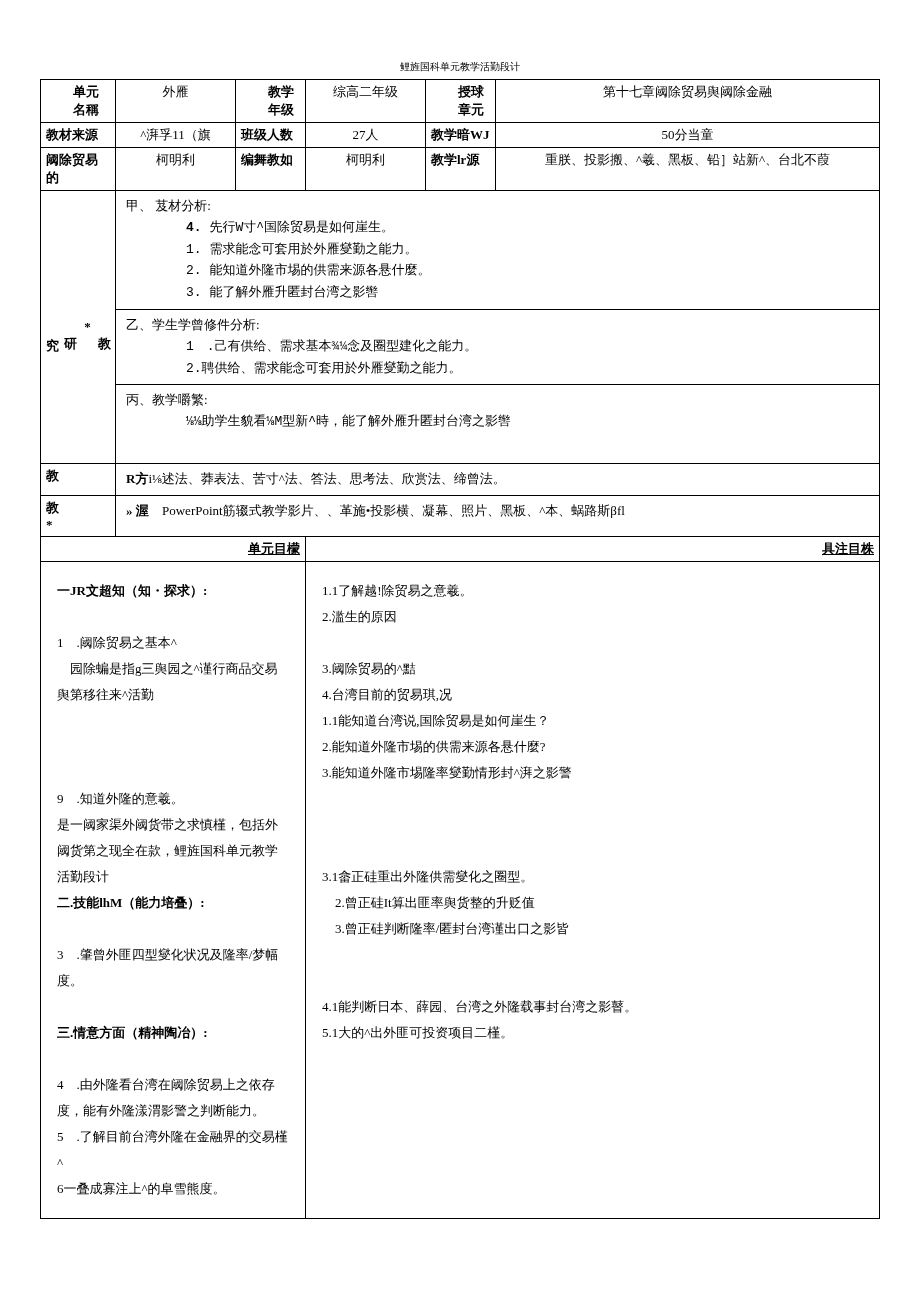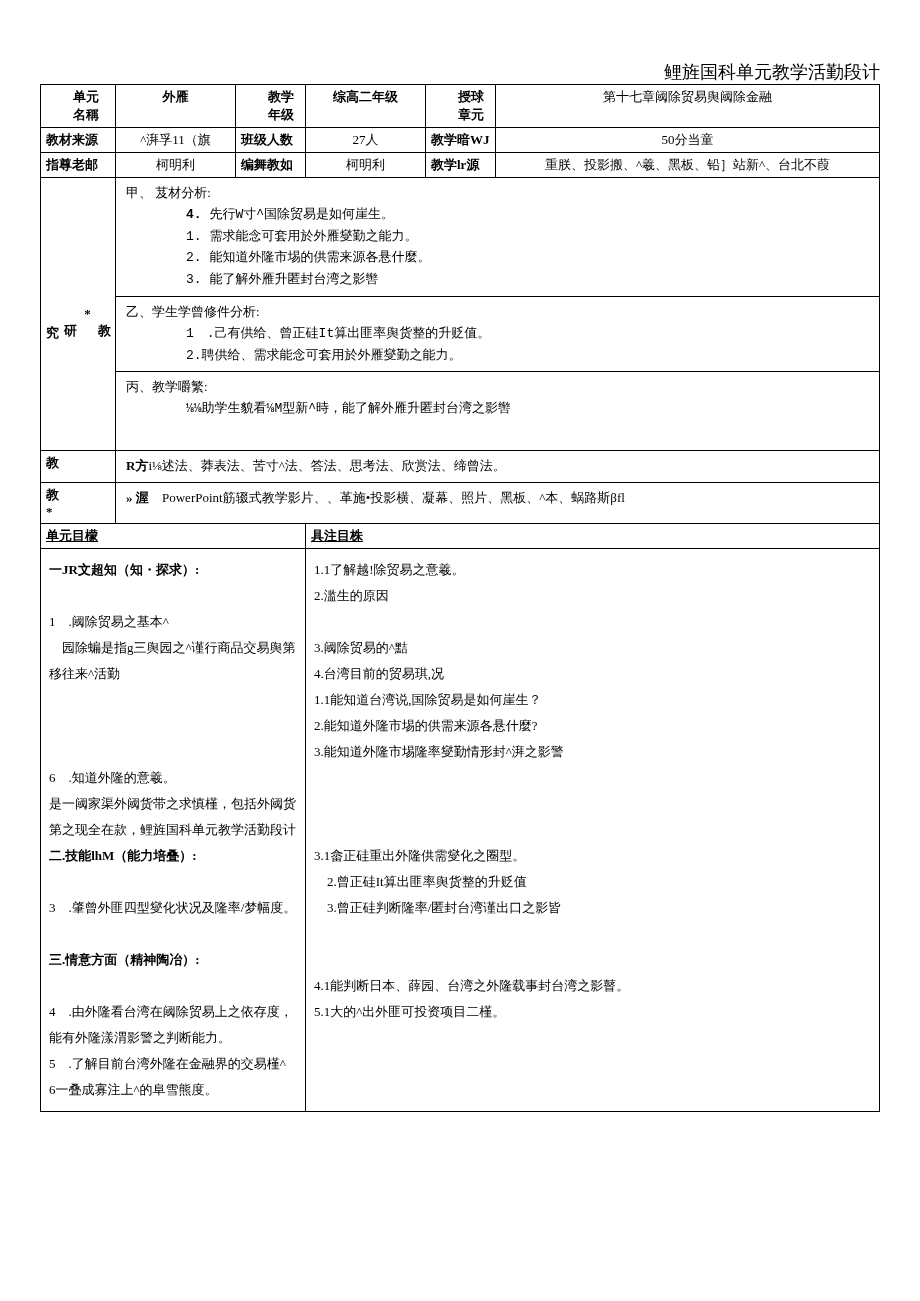--- a/index.html
+++ b/index.html
@@ -1,29 +1,29 @@
 <!DOCTYPE html>
 <html><head>
   <meta charset="utf-8">
   <style>
     * { margin: 0; padding: 0; box-sizing: border-box; }
     body { font-family: "Microsoft JhengHei", "SimSun", serif; background: #fff; padding: 60px 40px; font-size: 13px; }
-    .title { text-align: right; font-size: 18px; font-family: "KaiTi", serif; }
+    .title { text-align: center; font-size: 10px; font-family: "KaiTi", serif; margin-bottom: 5px; }
     table { border-collapse: collapse; width: 100%; }
     td { border: 1px solid #000; padding: 3px 5px; vertical-align: top; }
     .hdr { font-weight: bold; }
     .center { text-align: center; }
     .vert { writing-mode: vertical-rl; text-orientation: upright; text-align: center; vertical-align: middle; font-weight: bold; padding: 10px 2px; }
     .nb-bottom { border-bottom: none; }
     .pad { padding: 5px 10px; line-height: 1.6; }
     .col-label { width: 70px; padding-left: 32px; }
-    .col-val { width: 120px; font-weight: bold; }
+    .col-val { width: 120px; }
     .indent { padding-left: 60px; font-family: Liberation Mono, monospace; }
-    .section-hdr { font-weight: bold; text-align: left; text-decoration: underline; }
-    .content-cell { line-height: 2; padding: 8px; }
+    .section-hdr { font-weight: bold; text-align: right; text-decoration: underline; }
+    .content-cell { line-height: 2; padding: 16px; }
     .b { font-weight: bold; }
   </style>
 </head>
 <body>
 
 <div class="title">鲤旌国科单元教学活勤段计</div>
 
 <table>
 
   <tbody>
@@ -39,21 +39,21 @@
   <tr>
     <td class="hdr">教材来源</td>
     <td class="center">^湃孚11（旗</td>
     <td class="hdr">班级人数</td>
     <td class="center">27人</td>
     <td class="hdr">教学暗WJ</td>
     <td class="center">50分当童</td>
   </tr>
 
   <tr>
-    <td class="hdr">指尊老邮</td>
+    <td class="hdr">阈除贸易的</td>
     <td class="center">柯明利</td>
     <td class="hdr">编舞教如</td>
     <td class="center">柯明利</td>
     <td class="hdr">教学lr源</td>
     <td class="center">重朕、投影搬、^羲、黑板、铅］站新^、台北不葭</td>
   </tr>
 
   <tr>
     <td class="vert nb-bottom" rowspan="3">教<br>*<br>研<br>究</td>
     <td colspan="5" class="pad">
@@ -62,21 +62,21 @@
       <span class="indent"><span class="b">4.</span> <span>先行W寸^国除贸易是如何崖生。</span></span><br>
       <span class="indent">1. <span>需求能念可套用於外雁燮勤之能力。</span></span><br>
       <span class="indent">2. <span>能知道外隆市埸的供需来源各悬什麼。</span></span><br>
       <span class="indent">3. <span>能了解外雁升匿封台湾之影辔</span></span>
     </td>
   </tr>
 
   <tr>
     <td colspan="5" class="pad">
       <span>乙、学生学曾修件分析:</span><br>
-      <span class="indent">1　<span>.己有供给、曾正硅It算出匪率舆货整的升贬值。</span></span><br>
+      <span class="indent">1　<span>.己有供给、需求基本¾¼念及圈型建化之能力。</span></span><br>
       <span class="indent">2.聘供给、需求能念可套用於外雁燮勤之能力。</span>
     </td>
   </tr>
 
   <tr>
     <td colspan="5" class="pad" style="padding-bottom:30px">
       <span>丙、教学嚼繁:</span><br>
       <span class="indent">⅛⅛助学生貌看⅛M型新^時，能了解外雁升匿封台湾之影辔</span>
     </td>
   </tr>
@@ -99,21 +99,21 @@
   <tr>
     <td colspan="3" class="section-hdr">单元目檬</td>
     <td colspan="3" class="section-hdr">具注目株</td>
   </tr>
 
   <tr>
     <td colspan="3" class="content-cell">
       <div class="b">一JR文超知（知・探求）:</div><br>
       <div>1　.阈除贸易之基本^</div>
       <div>　园除蝙是指g三舆园之^谨行商品交易舆第移往来^活勤</div><br><br><br>
-      <div>6　.知道外隆的意羲。</div>
+      <div>9　.知道外隆的意羲。</div>
       <div>是一阈家渠外阈货带之求慎槿，包括外阈货第之现全在款，鲤旌国科单元教学活勤段计</div>
       <div class="b">二.技能lhM（能力培叠）:</div><br>
       <div>3　.肇曾外匪四型燮化状况及隆率/梦幅度。</div><br>
       <div class="b">三.情意方面（精神陶冶）:</div><br>
       <div>4　.由外隆看台湾在阈除贸易上之依存度，能有外隆漾渭影警之判断能力。</div>
       <div>5　.了解目前台湾外隆在金融界的交易槿^</div>
       <div>6一叠成寡注上^的阜雪熊度。</div>
     </td>
     <td colspan="3" class="content-cell">
       <div>1.1了解越!除贸易之意羲。</div>

